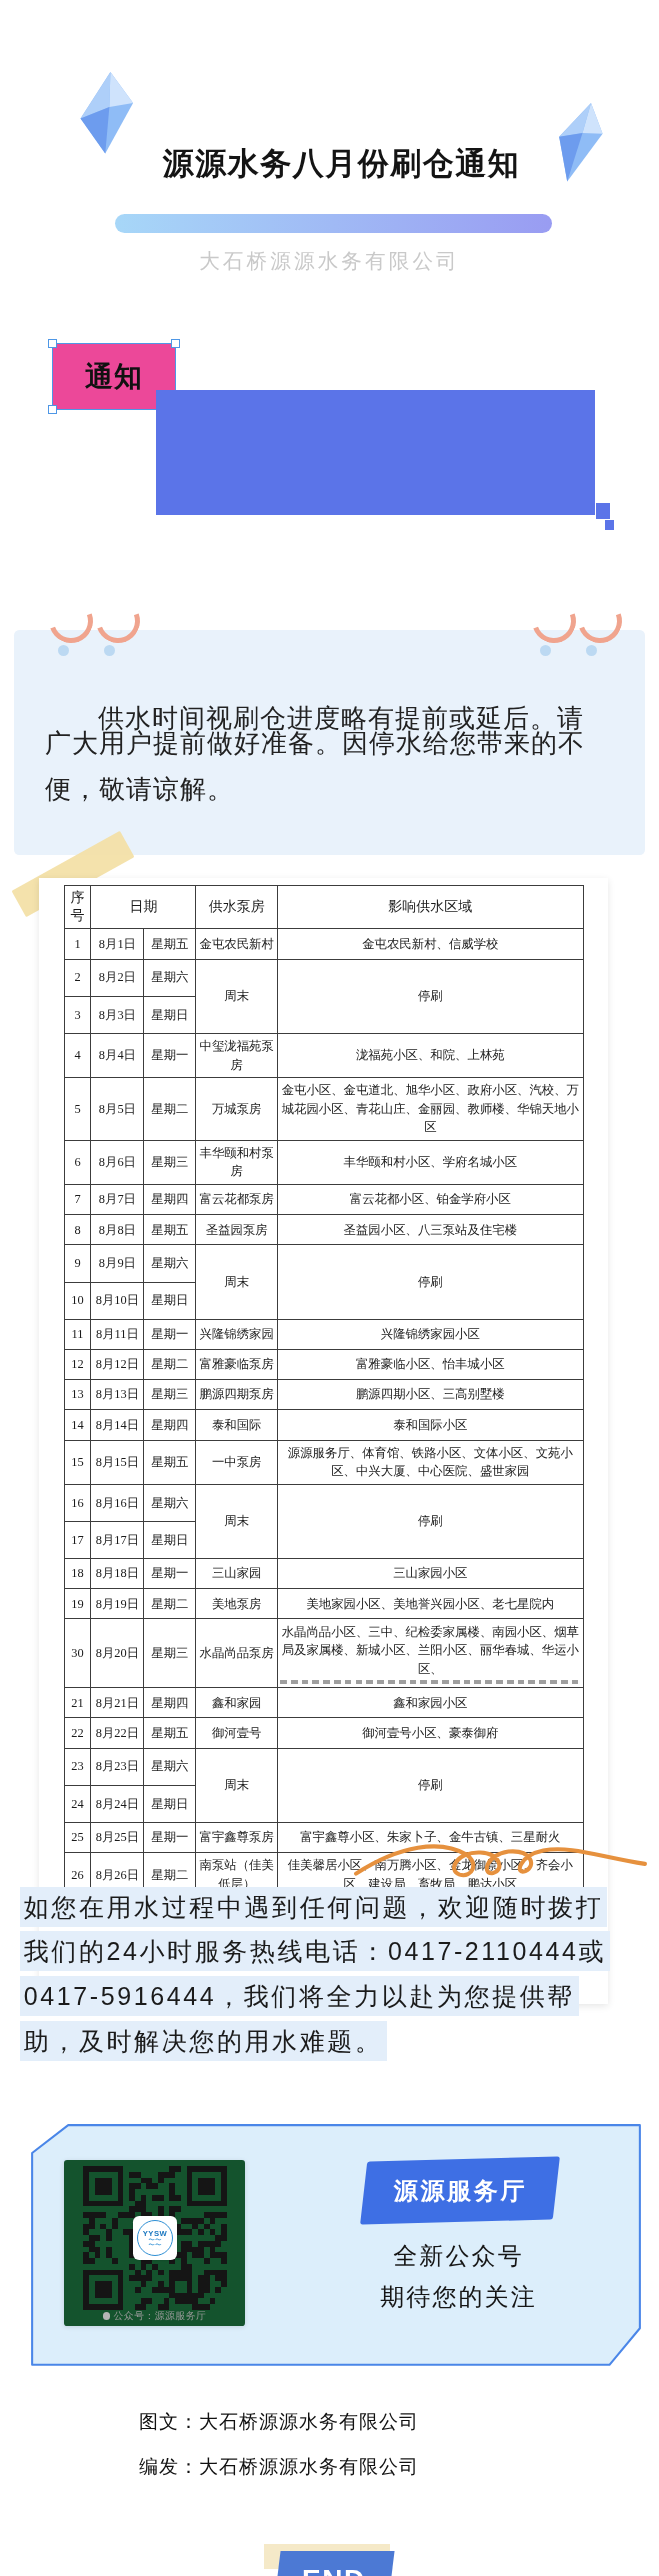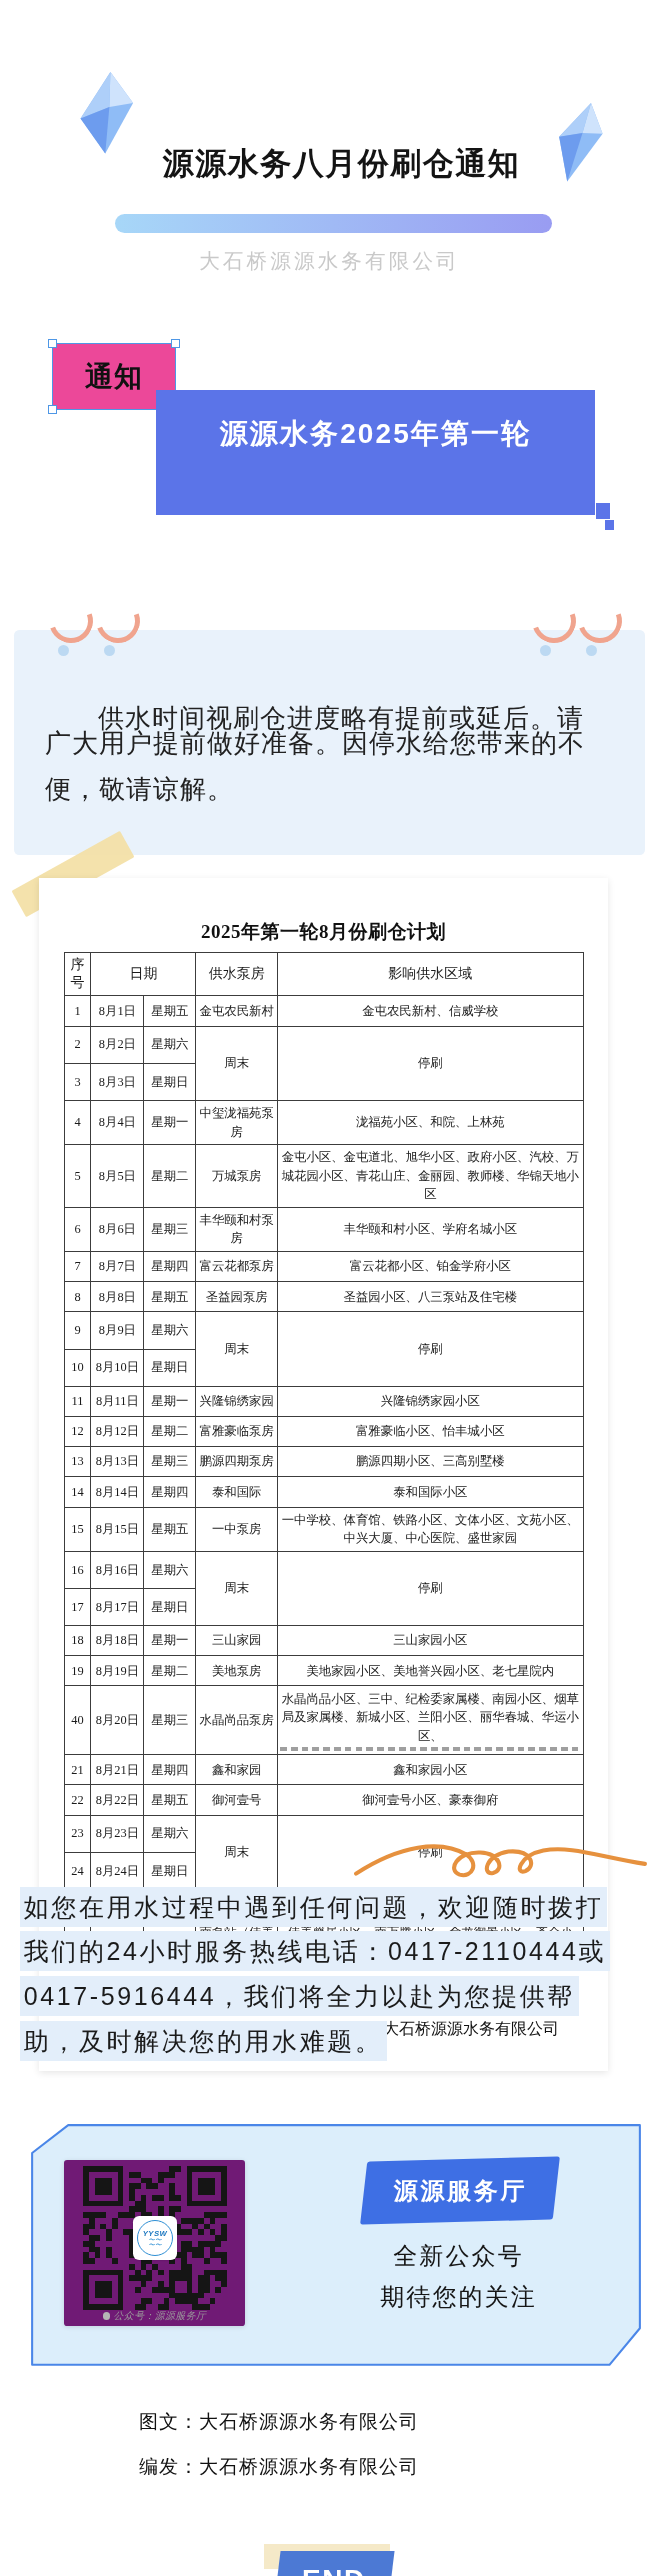--- a/index.html
+++ b/index.html
@@ -65,22 +65,22 @@
   .tbl-sign{font-family:"Liberation Serif",serif;font-size:16px;color:#111;
     text-align:right;margin:24px 49px 0 0;padding-bottom:31px;}
   
   .squiggle{left:353px;top:1830px;}
   
   .hl{position:absolute;left:19.6px;white-space:nowrap;}
   .hl span{display:inline-block;background:#e3eefa;padding:3.6px 4.1px;
     font-size:25px;color:#1b1b1b;letter-spacing:2.6px;}
   
   .qr-panel{left:28px;top:2123px;}
-  .qr-card{left:64px;top:2160px;width:181px;height:166px;background:#701a75;border-radius:3.1px;
-    box-shadow:0 1px 5.2px rgba(0,0,0,.12);font-style:italic;}
+  .qr-card{left:64px;top:2160px;width:181px;height:166px;background:#14532d;border-radius:3.1px;
+    box-shadow:0 1px 5.2px rgba(0,0,0,.12);}
   .qr-svg{position:absolute;left:18.5px;top:6.2px;width:144px;height:144px;}
   .qr-logo{position:absolute;left:69px;top:56px;width:44px;height:44px;background:#fff;
     border-radius:6.2px;box-shadow:0 0 2.1px rgba(0,0,0,.25);display:flex;align-items:center;justify-content:center;}
   .qr-logo .ring{width:34px;height:34px;border:1.5px solid #2e8fd4;border-radius:50%;
     display:flex;flex-direction:column;align-items:center;justify-content:center;color:#1c78c0;}
   .qr-logo .yysw{font-size:7.7px;font-weight:bold;letter-spacing:0.5px;}
   .qr-logo .waves{font-size:6.7px;line-height:4.1px;color:#2e8fd4;}
   .qr-caption{position:absolute;left:0;top:150px;width:100%;text-align:center;
     font-size:9.8px;color:#9a9a9a;letter-spacing:0.5px;}
   .wx-icon{display:inline-block;width:7.7px;height:7.7px;border-radius:50%;
@@ -126,41 +126,39 @@
 
 <div class="abs notice-badge">
   <span class="hsq tl"></span>
   <span class="hsq tr"></span>
   <span class="hsq bl"></span>
   <span class="hsq br"></span>
   <div class="txt">通知</div>
 </div>
 
 <div class="abs banner">
-  <div class="l1">源源水务2025年第一轮</div>
 </div>
 <div class="abs bsq1"></div>
 <div class="abs bsq2"></div>
 
 <div class="abs quote-panel"></div>
 <span class="abs qmark" style="left:49px;top:599px;"></span>
 <span class="abs qmark" style="left:96px;top:599px;"></span>
 <span class="abs qdot" style="left:58px;top:645px;"></span>
 <span class="abs qdot" style="left:104px;top:645px;"></span>
 <span class="abs qmark" style="left:532px;top:599px;"></span>
 <span class="abs qmark" style="left:578px;top:599px;"></span>
 <span class="abs qdot" style="left:540px;top:645px;"></span>
 <span class="abs qdot" style="left:586px;top:645px;"></span>
 <div class="quote-line" style="left:98px;top:681px;margin-top:20px;">供水时间视刷仓进度略有提前或延后。请</div>
 <div class="quote-line" style="left:45px;top:726px;">广大用户提前做好准备。因停水给您带来的不</div>
 <div class="quote-line" style="left:45px;top:772px;">便，敬请谅解。</div>
 
 <div class="abs tape"></div>
 <div class="abs card">
-  <div class="tbl-title">2025年第一轮8月份刷仓计划</div>
   <table class="sched">
     <colgroup>
         <col style="width:27px">
         <col style="width:53px">
         <col style="width:52px">
         <col style="width:82px">
         <col style="width:306px">
       </colgroup>
     <thead>
       <tr>
@@ -263,21 +261,21 @@
           <td class="date">8月14日</td>
           <td class="weekday">星期四</td>
           <td class="pump">泰和国际</td>
           <td class="area">泰和国际小区</td>
         </tr>
         <tr>
           <td class="seq single">15</td>
           <td class="date">8月15日</td>
           <td class="weekday">星期五</td>
           <td class="pump">一中泵房</td>
-          <td class="area">一中学校、体育馆、铁路小区、文体小区、文苑小区、中兴大厦、中心医院、盛世家园</td>
+          <td class="area">源源服务厅、体育馆、铁路小区、文体小区、文苑小区、中兴大厦、中心医院、盛世家园</td>
         </tr>
         <tr>
           <td class="seq wk">16</td>
           <td class="date">8月16日</td>
           <td class="weekday">星期六</td>
           <td class="pump" rowspan="2">周末</td>
           <td class="stop" rowspan="2">停刷</td>
         </tr>
         <tr>
           <td class="seq wk">17</td>
@@ -292,21 +290,21 @@
           <td class="area">三山家园小区</td>
         </tr>
         <tr>
           <td class="seq single">19</td>
           <td class="date">8月19日</td>
           <td class="weekday">星期二</td>
           <td class="pump">美地泵房</td>
           <td class="area">美地家园小区、美地誉兴园小区、老七星院内</td>
         </tr>
         <tr>
-          <td class="seq single">40</td>
+          <td class="seq single">30</td>
           <td class="date">8月20日</td>
           <td class="weekday">星期三</td>
           <td class="pump">水晶尚品泵房</td>
           <td class="area">水晶尚品小区、三中、纪检委家属楼、南园小区、烟草局及家属楼、新城小区、兰阳小区、丽华春城、华运小区、<div class="clip-strip"></div></td>
         </tr>
         <tr>
           <td class="seq single">21</td>
           <td class="date">8月21日</td>
           <td class="weekday">星期四</td>
           <td class="pump">鑫和家园</td>

